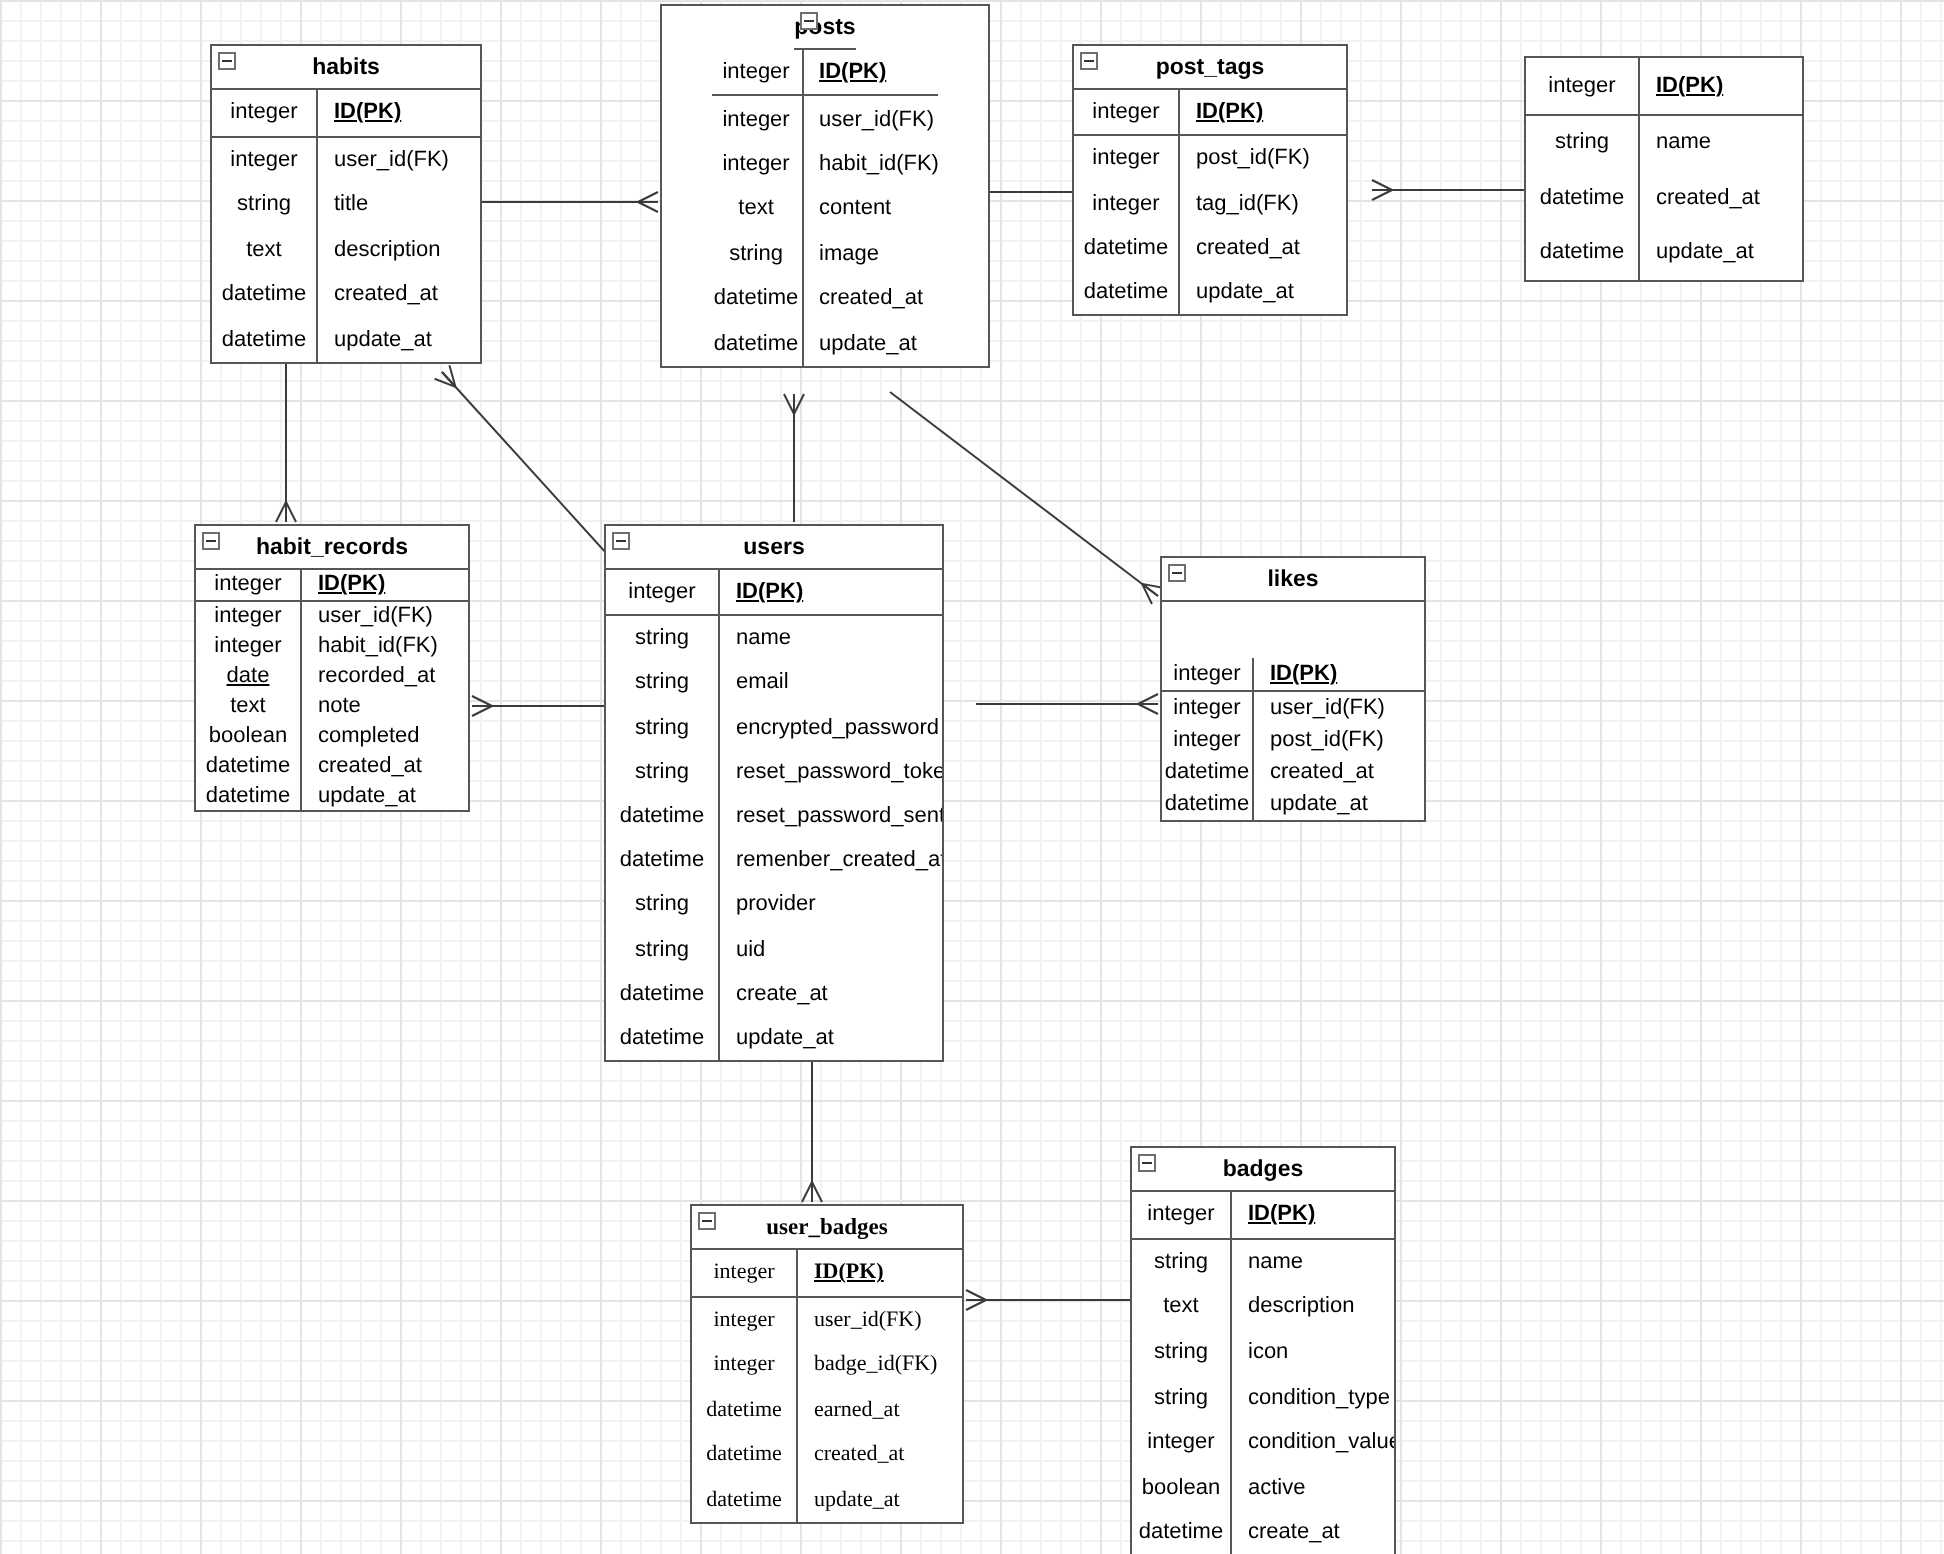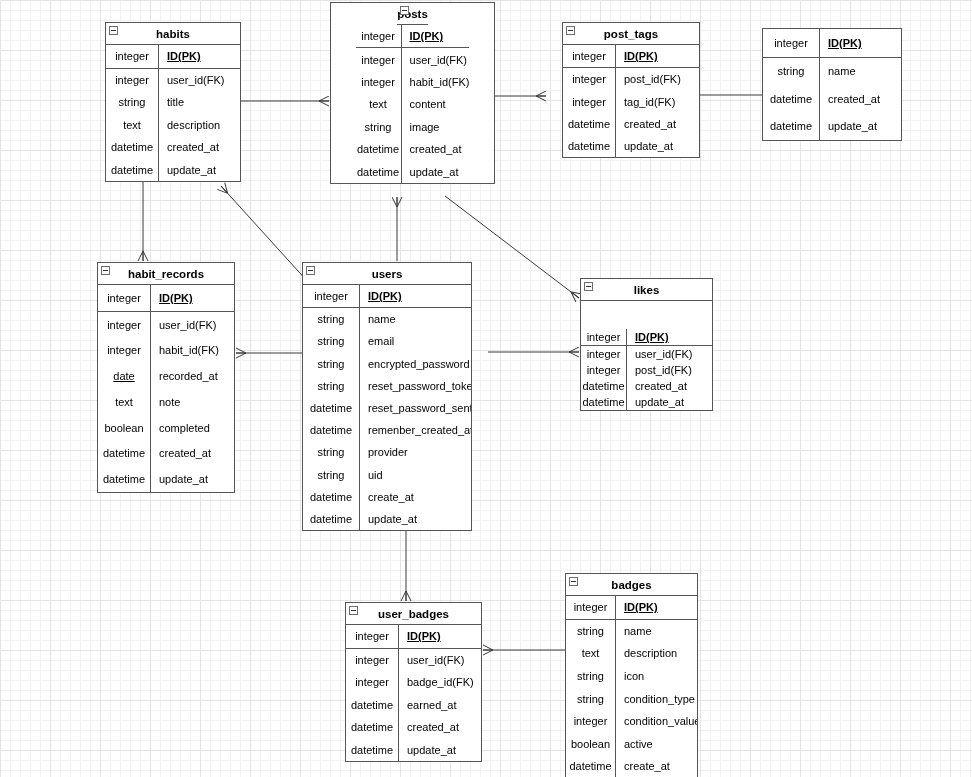--- a/index.html
+++ b/index.html
@@ -186,21 +186,21 @@
         <div class="er-row">
           <span class="cell-type" style="width: 46px;">datetime</span>
           <span class="cell-name">created_at</span>
         </div>
         <div class="er-row">
           <span class="cell-type" style="width: 46px;">datetime</span>
           <span class="cell-name">update_at</span>
         </div>
       </div>
     </div>
-    <div class="er-table" style="left: 562px; top: 22px; width: 138px; height: 136px;">
+    <div class="er-table" style="left: 536px; top: 22px; width: 138px; height: 136px;">
       <div class="er-header">
         <span class="collapse-box">
           <span class="minus-line"></span>
         </span>
         <span>post_tags</span>
       </div>
       <div class="er-body">
         <div class="er-row pk-row">
           <span class="cell-type" style="width: 53px;">integer</span>
           <span class="cell-name pk">ID(PK)</span>
@@ -236,21 +236,21 @@
         <div class="er-row">
           <span class="cell-type" style="width: 57px;">datetime</span>
           <span class="cell-name">created_at</span>
         </div>
         <div class="er-row">
           <span class="cell-type" style="width: 57px;">datetime</span>
           <span class="cell-name">update_at</span>
         </div>
       </div>
     </div>
-    <div class="er-table" style="left: 97px; top: 262px; width: 138px; height: 231px;">
+    <div class="er-table" style="left: 97px; top: 262px; width: 138px; height: 144px;">
       <div class="er-header">
         <span class="collapse-box">
           <span class="minus-line"></span>
         </span>
         <span>habit_records</span>
       </div>
       <div class="er-body">
         <div class="er-row pk-row">
           <span class="cell-type" style="width: 53px;">integer</span>
           <span class="cell-name pk">ID(PK)</span>
@@ -362,21 +362,21 @@
         <div class="er-row">
           <span class="cell-type" style="width: 46px;">datetime</span>
           <span class="cell-name">created_at</span>
         </div>
         <div class="er-row">
           <span class="cell-type" style="width: 46px;">datetime</span>
           <span class="cell-name">update_at</span>
         </div>
       </div>
     </div>
-    <div class="er-table" style="left: 345px; top: 602px; width: 137px; height: 160px;">
+    <div class="er-table" style="left: 345px; top: 602px; width: 137px; height: 160px; font-family: Liberation Serif, serif;">
       <div class="er-header">
         <span class="collapse-box">
           <span class="minus-line"></span>
         </span>
         <span>user_badges</span>
       </div>
       <div class="er-body">
         <div class="er-row pk-row">
           <span class="cell-type" style="width: 53px;">integer</span>
           <span class="cell-name pk">ID(PK)</span>

